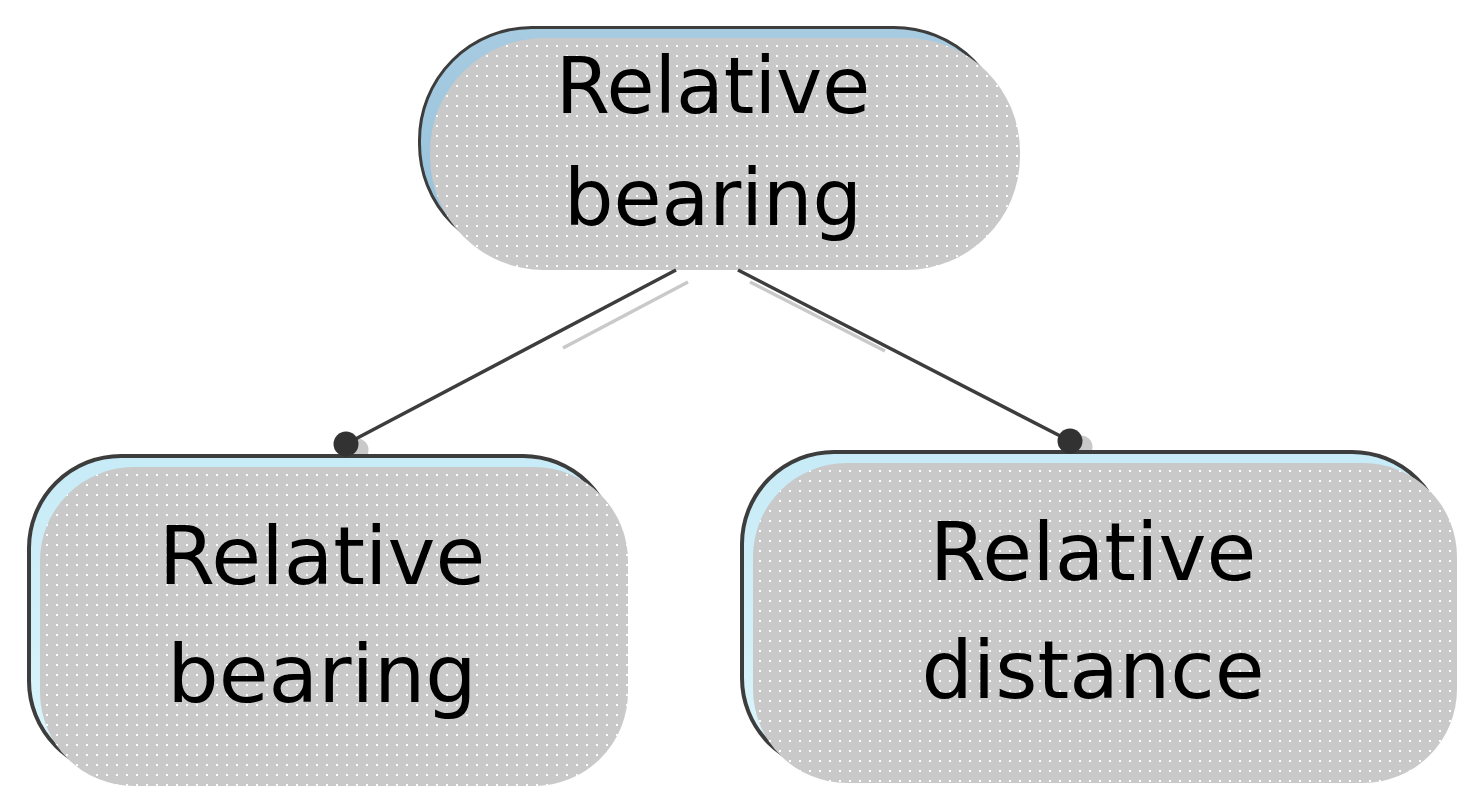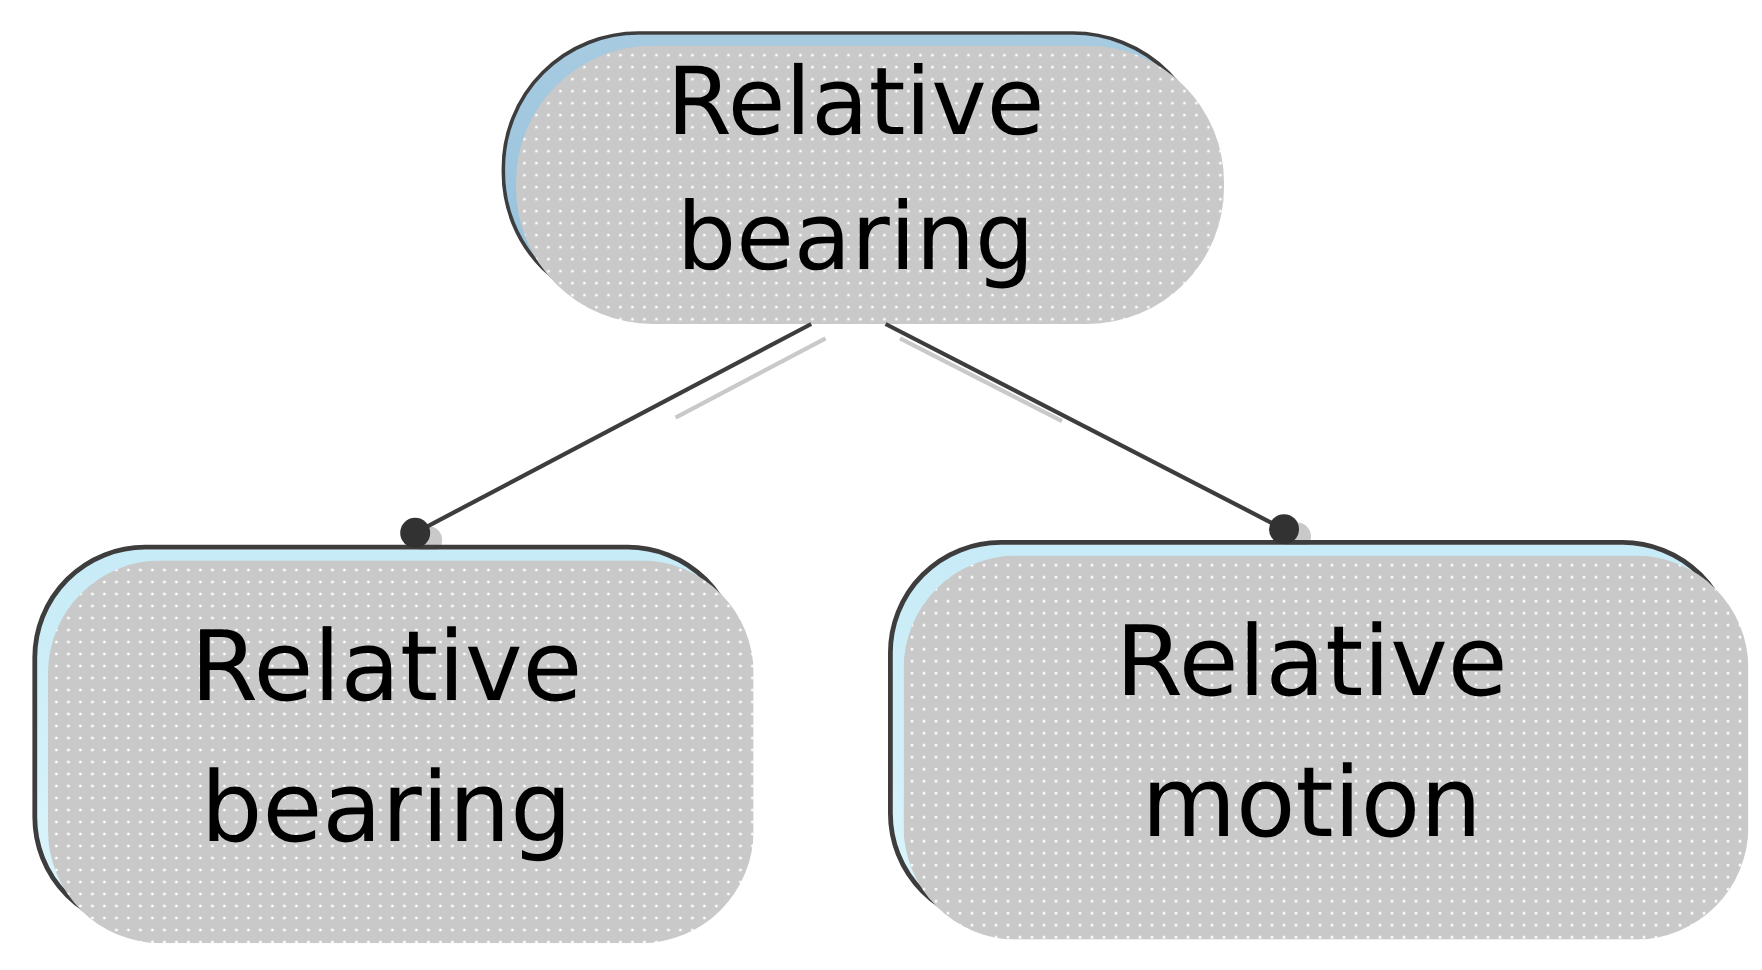--- a/index.html
+++ b/index.html
@@ -107,21 +107,21 @@
     <span class="t-line">bearing</span>
   </div>
 
   <div class="node node-child-left">
     <span class="t-line">Relative</span>
     <span class="t-line">bearing</span>
   </div>
 
   <div class="node node-child-right">
     <span class="t-line">Relative</span>
-    <span class="t-line">motion</span>
+    <span class="t-line">distance</span>
   </div>
 
   <svg class="layer over-layer" viewBox="0 0 1468 808">
     <line x1="676" y1="270" x2="346" y2="444" stroke="#3d3d3d" stroke-width="3.5"></line>
     <line x1="738" y1="270" x2="1070" y2="441" stroke="#3d3d3d" stroke-width="3.5"></line>
     <circle cx="346" cy="444" r="12.5" fill="#323232"></circle>
     <circle cx="1070" cy="441" r="12.5" fill="#323232"></circle>
   </svg>
 
 </div>

